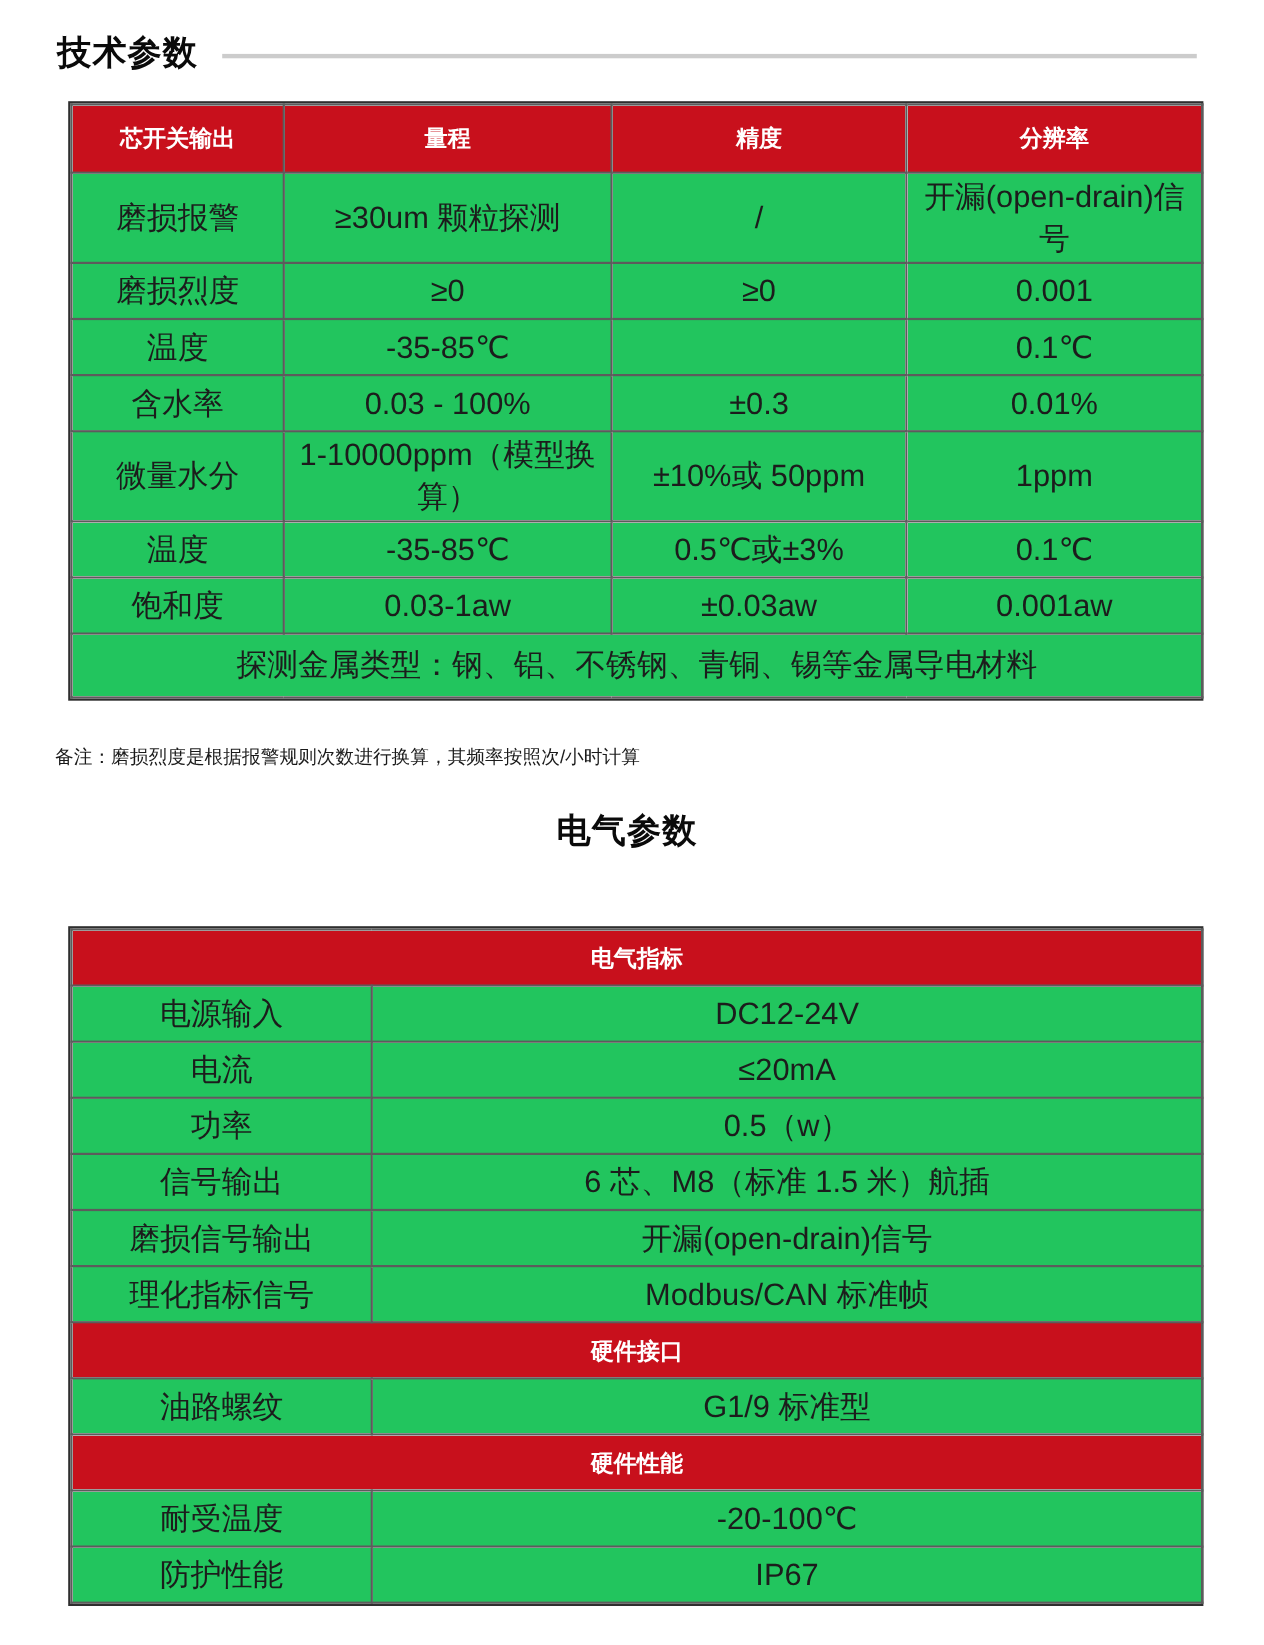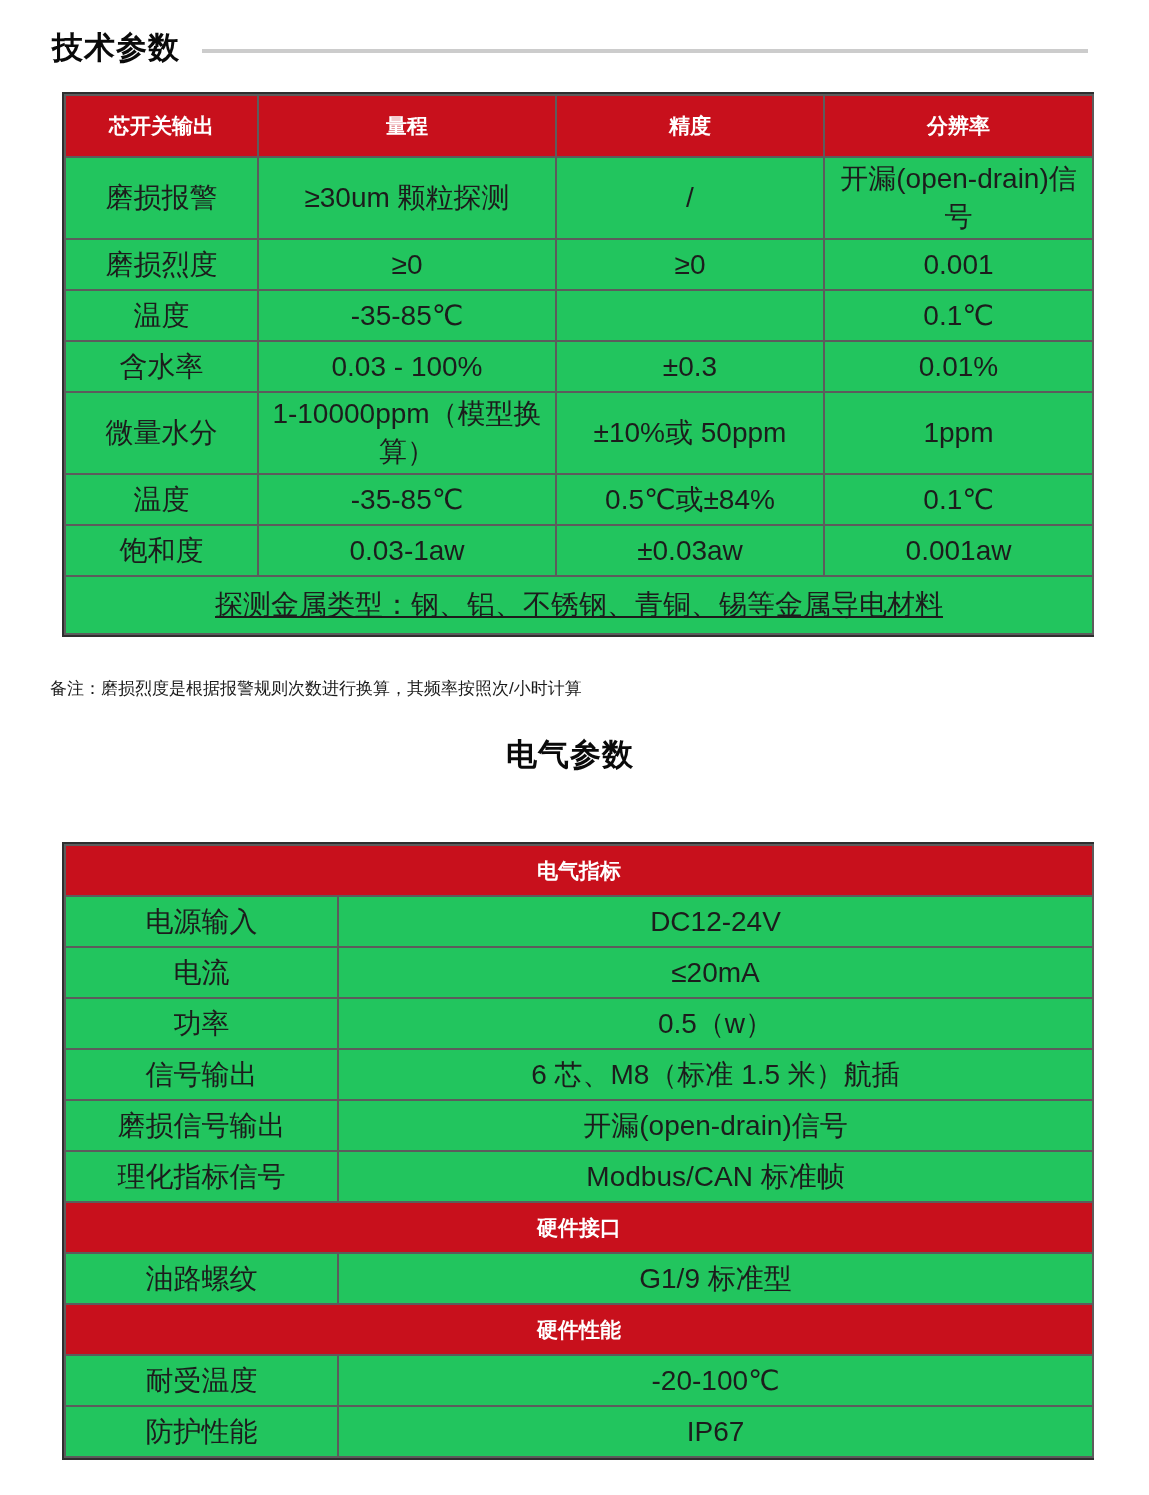--- a/index.html
+++ b/index.html
@@ -62,21 +62,21 @@
     font-size: 28px;
     height: 45px;
   }
   th, .group-header td {
     background: #c8101c;
     color: #ffffff;
     font-weight: 700;
     font-size: 21px;
   }
   .t1 thead th { height: 56px; }
-  .t1 .footer-row td { height: 52px; text-decoration: underline; }
+  .t1 .footer-row td { height: 52px; }
   .t2 .group-header td { height: 45px; }
   .tbl-t1 { margin-top: 22px; }
   
   .note {
     margin: 40px 0 0 50px;
     font-size: 17px;
     color: #1a1a1a;
   }
   .title2-row { margin-top: 34px; flex-direction: column; }
   .tbl-t2 { margin-top: 64px; }
@@ -134,21 +134,21 @@
         </tr>
         <tr>
           <td>微量水分</td>
           <td>1-10000ppm（模型换算）</td>
           <td>±10%或 50ppm</td>
           <td>1ppm</td>
         </tr>
         <tr>
           <td>温度</td>
           <td>-35-85℃</td>
-          <td>0.5℃或±84%</td>
+          <td>0.5℃或±3%</td>
           <td>0.1℃</td>
         </tr>
         <tr>
           <td>饱和度</td>
           <td>0.03-1aw</td>
           <td>±0.03aw</td>
           <td>0.001aw</td>
         </tr>
         <tr class="footer-row">
           <td colspan="4">探测金属类型：钢、铝、不锈钢、青铜、锡等金属导电材料</td>

